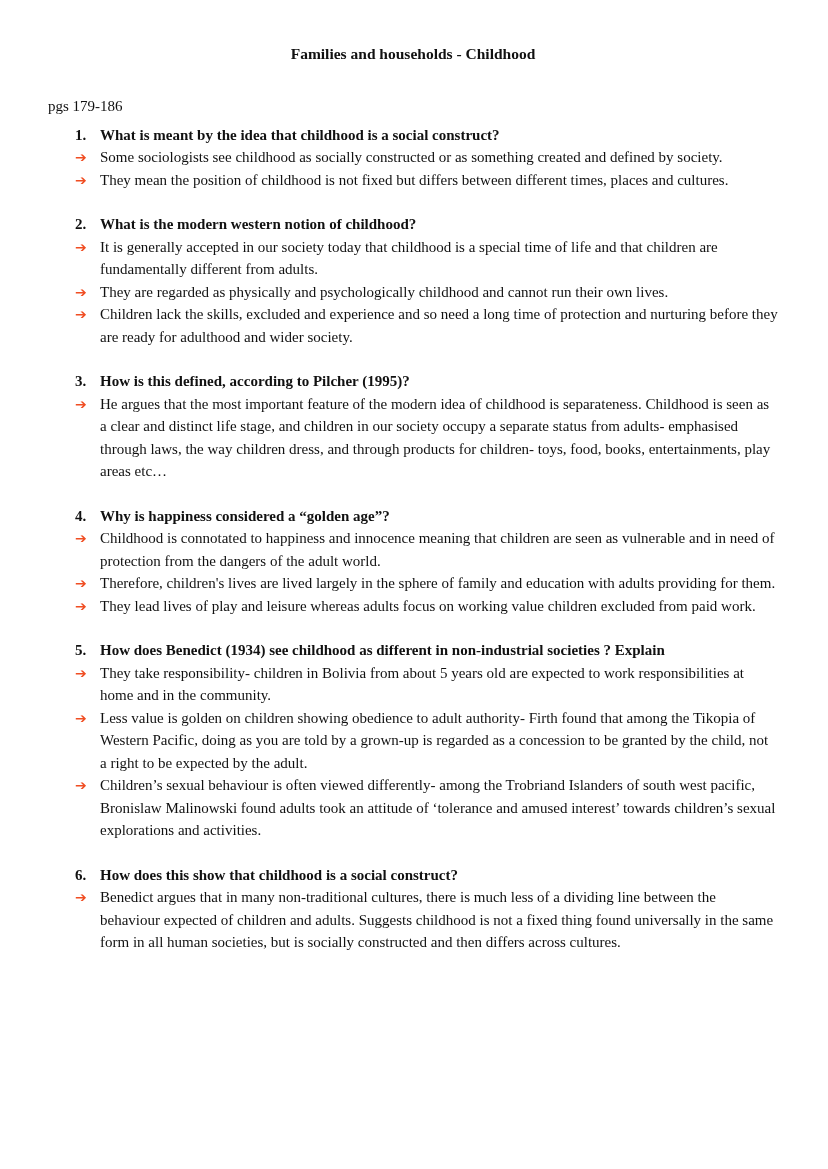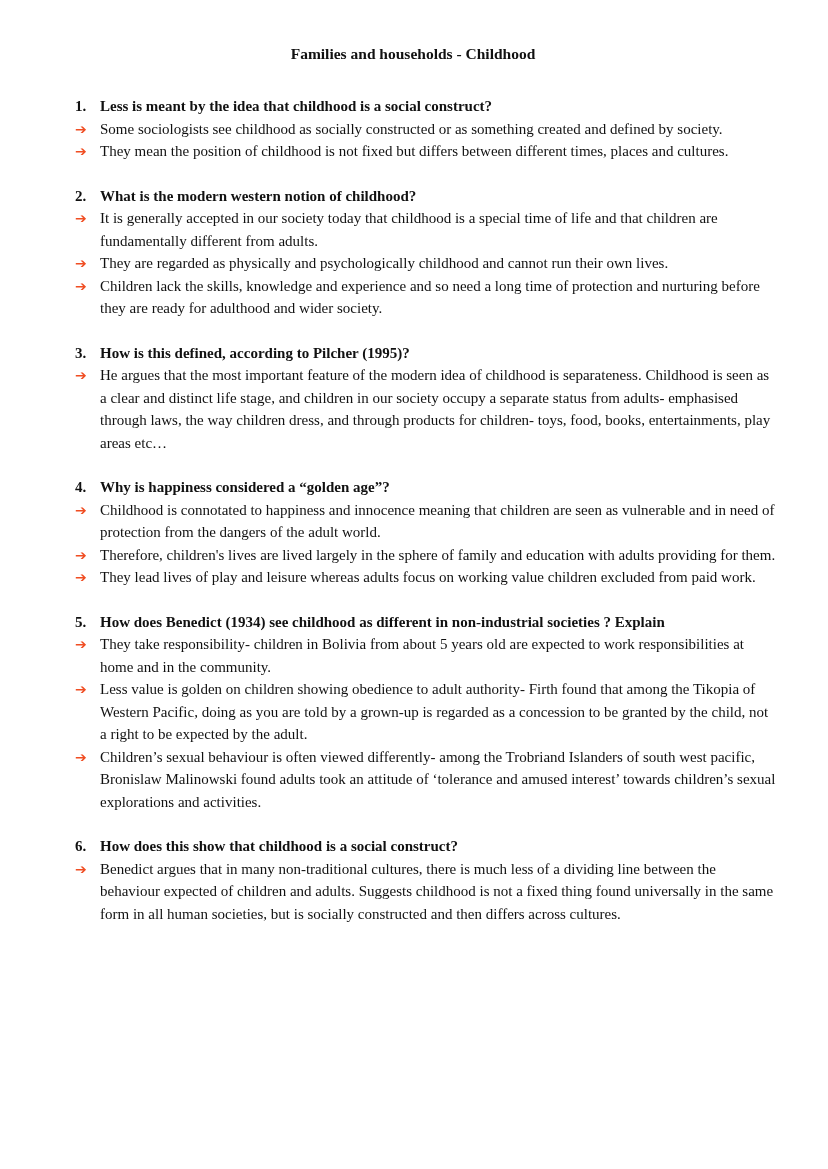--- a/index.html
+++ b/index.html
@@ -43,25 +43,26 @@
     line-height: 1.6;
   }
   .btext { flex: 1 1 auto; }
   .lead { font-weight: normal; }
 </style>
 </head>
 <body>
 
 <div class="page">
   <h1 class="doc-title">Families and households - Childhood</h1>
+  <p class="page-range">pgs 179-186</p>
   <div id="sections">
       <div class="section">
         <div class="row question">
           <span class="marker qnum">1.</span>
-          <span class="btext">Less is meant by the idea that childhood is a social construct?</span>
+          <span class="btext">What is meant by the idea that childhood is a social construct?</span>
         </div>
         <div class="row bullet">
           <span class="marker arrow" style="color: rgb(240, 78, 35);">➔</span>
           <span class="btext"><span class="lead"></span><span>Some sociologists see childhood as socially constructed or as something created and defined by society.</span></span>
         </div>
         <div class="row bullet">
           <span class="marker arrow" style="color: rgb(240, 78, 35);">➔</span>
           <span class="btext"><span class="lead"></span><span>They mean the position of childhood is not fixed but differs between different times, places and cultures.</span></span>
         </div>
       </div>
@@ -73,21 +74,21 @@
         <div class="row bullet">
           <span class="marker arrow" style="color: rgb(240, 78, 35);">➔</span>
           <span class="btext"><span class="lead"></span><span>It is generally accepted in our society today that childhood is a special time of life and that children are fundamentally different from adults.</span></span>
         </div>
         <div class="row bullet">
           <span class="marker arrow" style="color: rgb(240, 78, 35);">➔</span>
           <span class="btext"><span class="lead"></span><span>They are regarded as physically and psychologically childhood and cannot run their own lives.</span></span>
         </div>
         <div class="row bullet">
           <span class="marker arrow" style="color: rgb(240, 78, 35);">➔</span>
-          <span class="btext"><span class="lead"></span><span>Children lack the skills, knowledge and experience and so need a long time of protection and nurturing before they are ready for adulthood and wider society.</span></span>
+          <span class="btext"><span class="lead"></span><span>Children lack the skills, excluded and experience and so need a long time of protection and nurturing before they are ready for adulthood and wider society.</span></span>
         </div>
       </div>
       <div class="section">
         <div class="row question">
           <span class="marker qnum">3.</span>
           <span class="btext">How is this defined, according to Pilcher (1995)?</span>
         </div>
         <div class="row bullet">
           <span class="marker arrow" style="color: rgb(240, 78, 35);">➔</span>
           <span class="btext"><span class="lead"></span><span>He argues that the most important feature of the modern idea of childhood is separateness. Childhood is seen as a clear and distinct life stage, and children in our society occupy a separate status from adults- emphasised through laws, the way children dress, and through products for children- toys, food, books, entertainments, play areas etc…</span></span>

